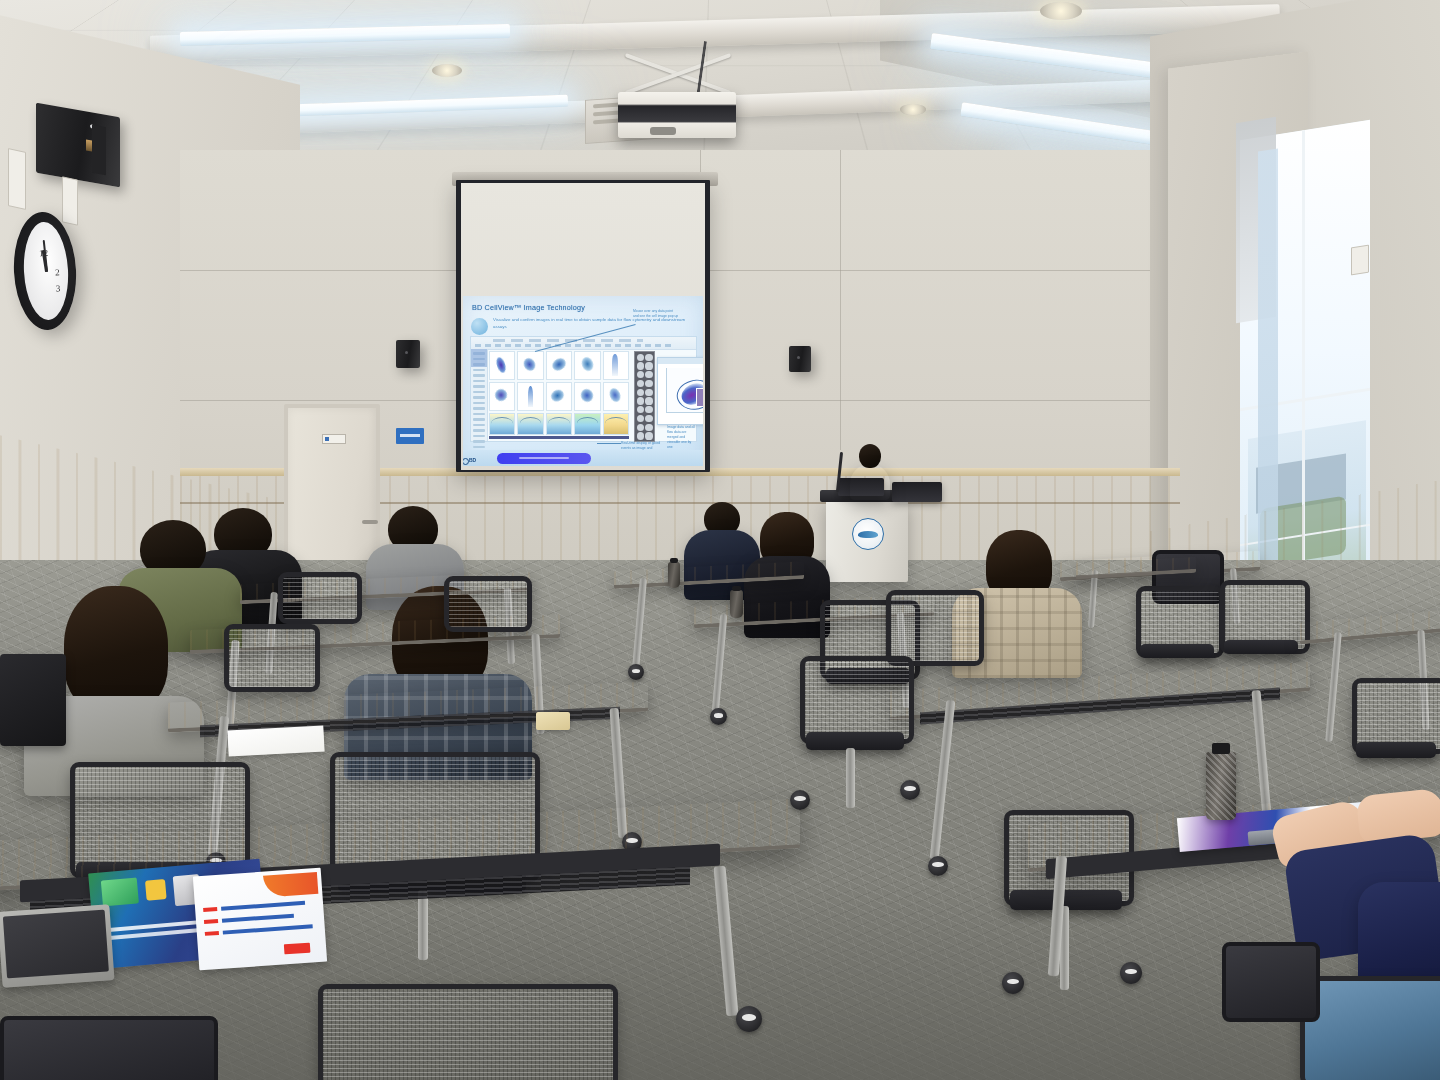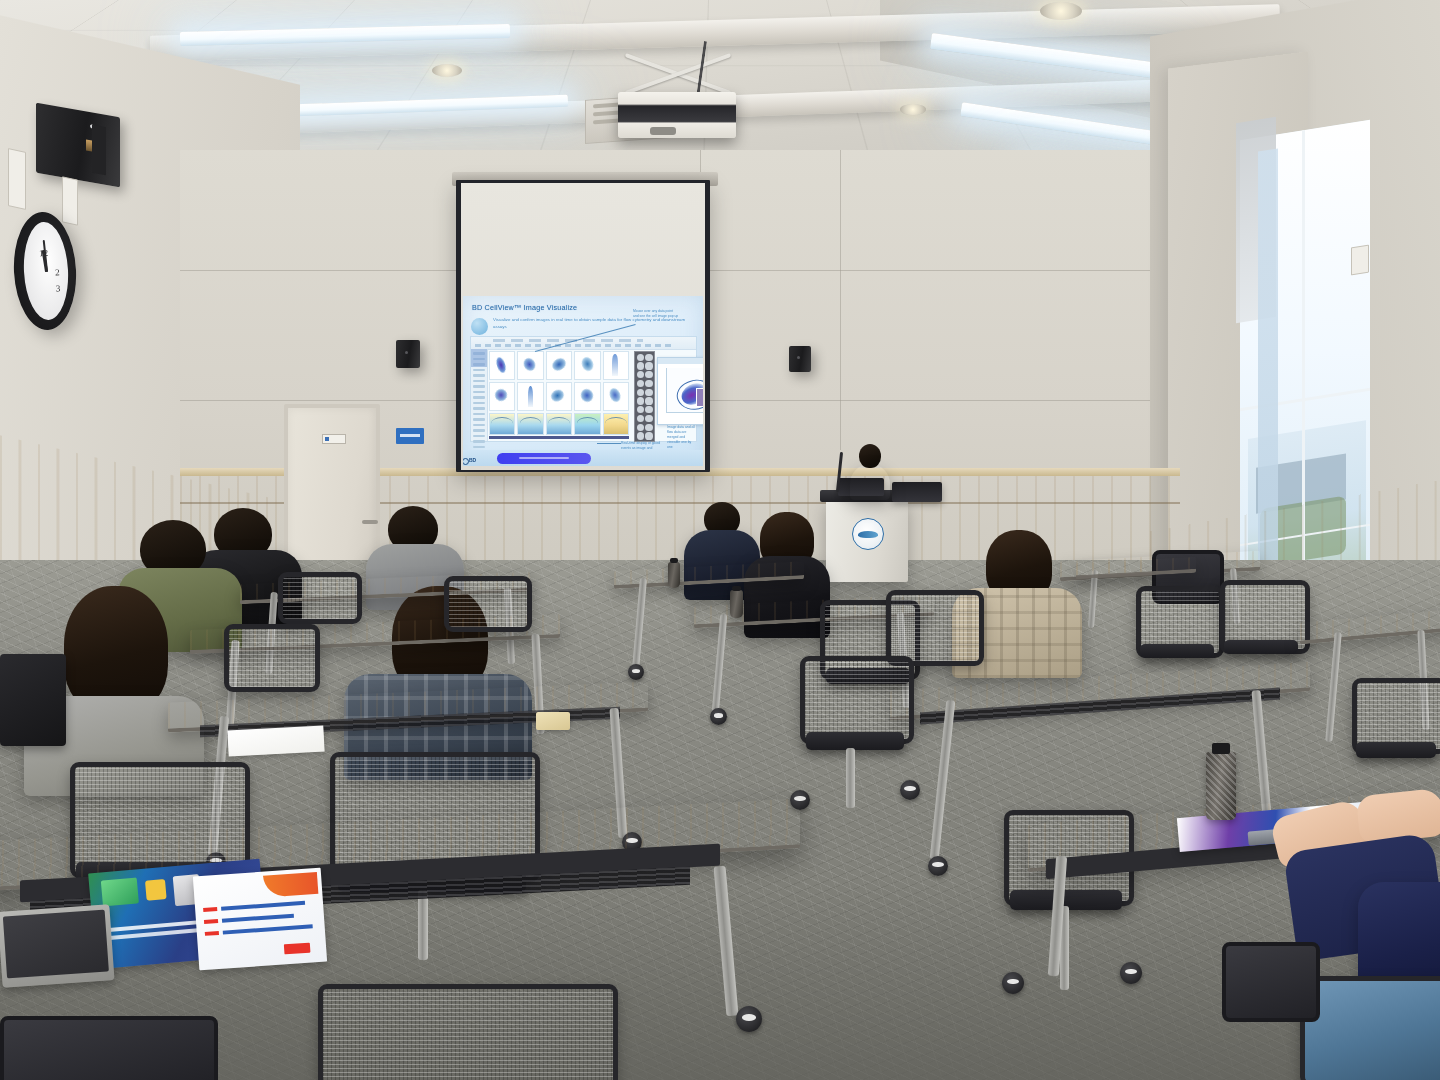--- a/index.html
+++ b/index.html
@@ -327,21 +327,21 @@
   <div class="abs door-handle"></div>
   <div class="abs wall-sign">
       <i></i>
     </div>
 
   <div class="abs screen-case"></div>
   <div class="abs screen-border"></div>
   <div class="abs screen"></div>
 
   <div class="abs slide">
-    <div class="slide-title">BD CellView™ Image Visualize</div>
+    <div class="slide-title">BD CellView™ Image Technology</div>
     <div class="slide-badge"></div>
     <div class="slide-sub">Visualize and confirm images in real time to obtain sample data for flow cytometry and downstream assays</div>
 
     <div class="slide-app">
       <div class="app-top">
         <div class="app-tabrow"></div>
         <div class="app-btnrow"></div>
       </div>
       <div class="app-side">
         <i></i>

